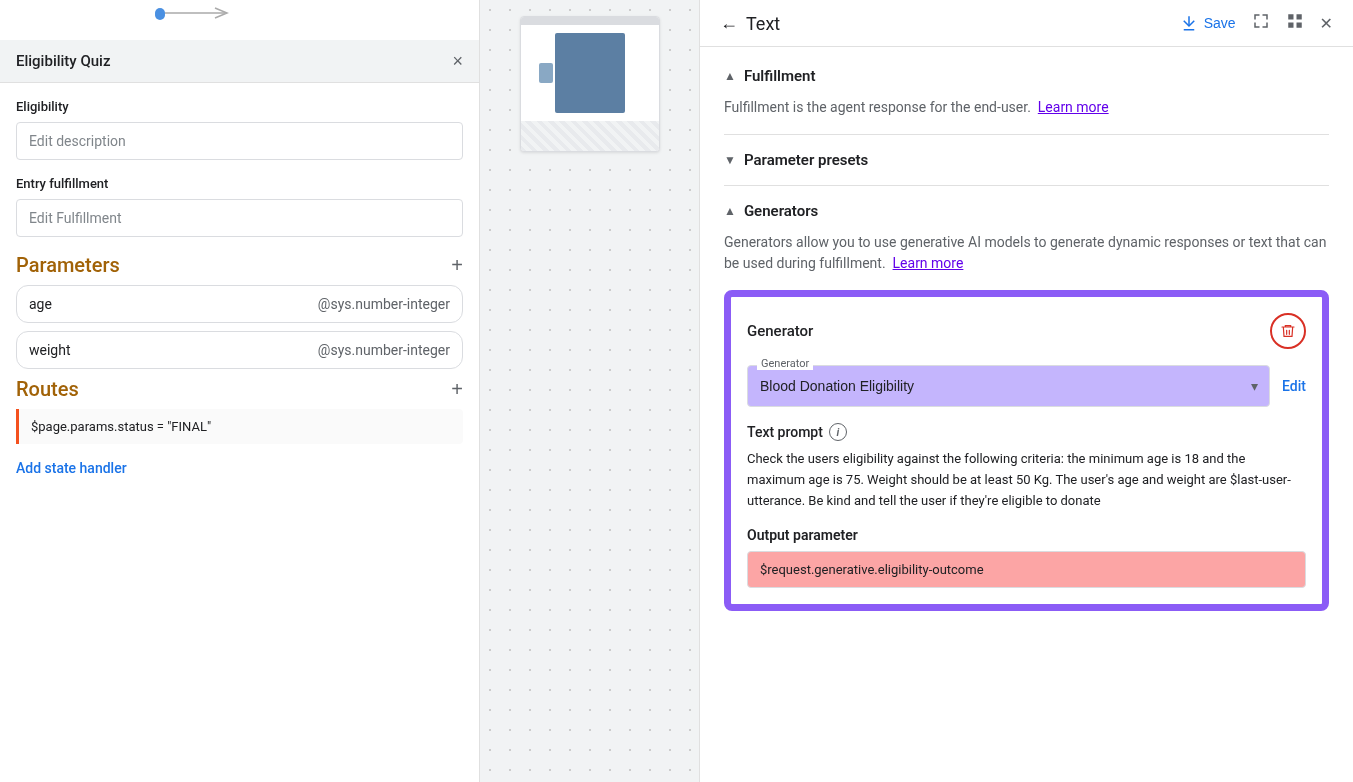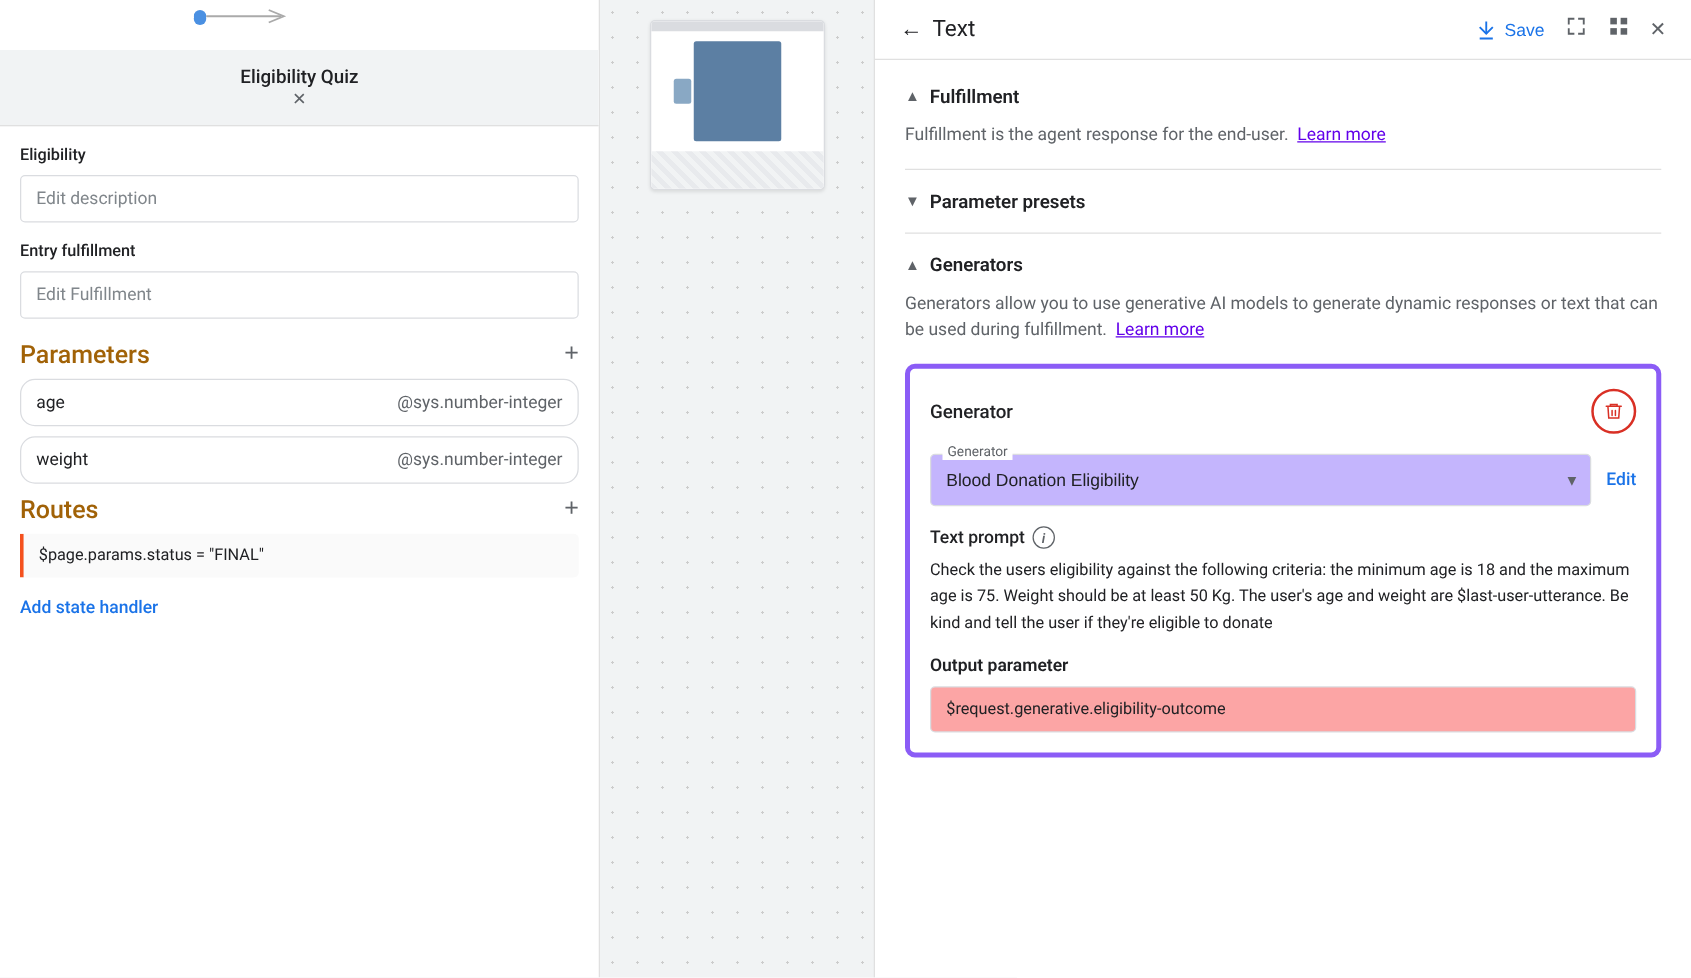--- a/index.html
+++ b/index.html
@@ -40,21 +40,20 @@
       top: 10px;
     }
 
     .panel-header {
       display: flex;
       align-items: center;
       justify-content: space-between;
       padding: 12px 16px;
       border-bottom: 1px solid #e0e0e0;
       background: #f1f3f4;
-      flex-direction: column;
     }
     .panel-title {
       font-size: 15px;
       font-weight: 500;
       color: #202124;
     }
     .close-btn {
       background: none;
       border: none;
       cursor: pointer;
@@ -297,21 +296,21 @@
       margin-bottom: 16px;
       line-height: 1.5;
     }
     .learn-link {
       color: #6200ea;
       text-decoration: underline;
       cursor: pointer;
     }
 
     .generator-box {
-      border: 4px solid #8b5cf6;
+      border: 7px solid #8b5cf6;
       border-radius: 8px;
       padding: 16px;
       margin-top: 4px;
     }
     .generator-box-header {
       display: flex;
       align-items: center;
       justify-content: space-between;
       margin-bottom: 16px;
     }

